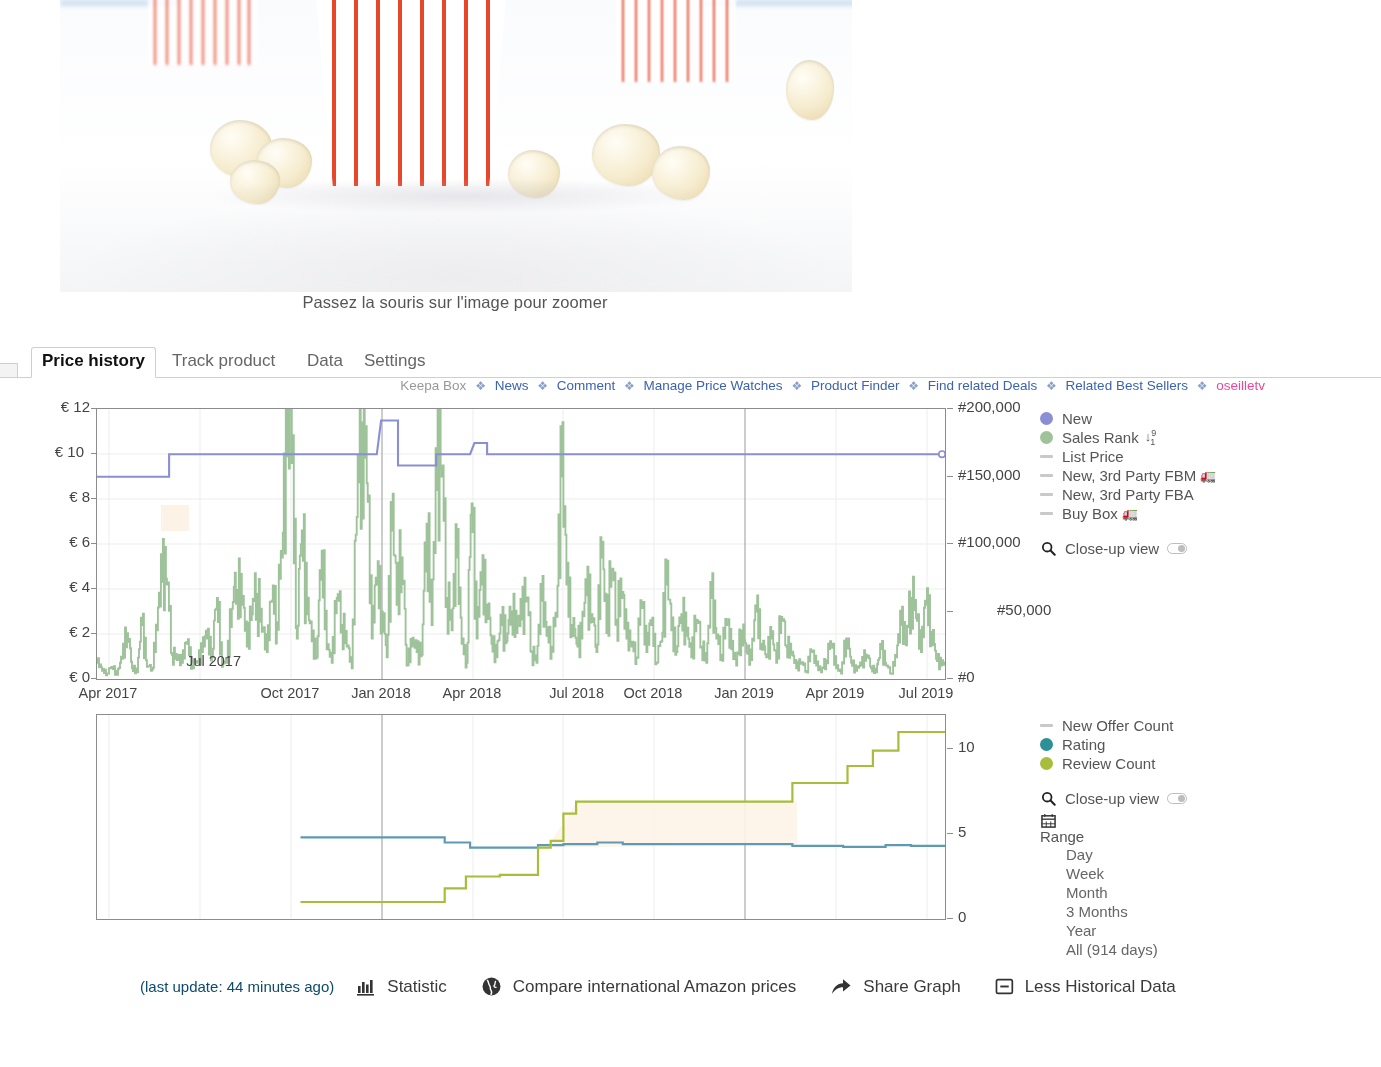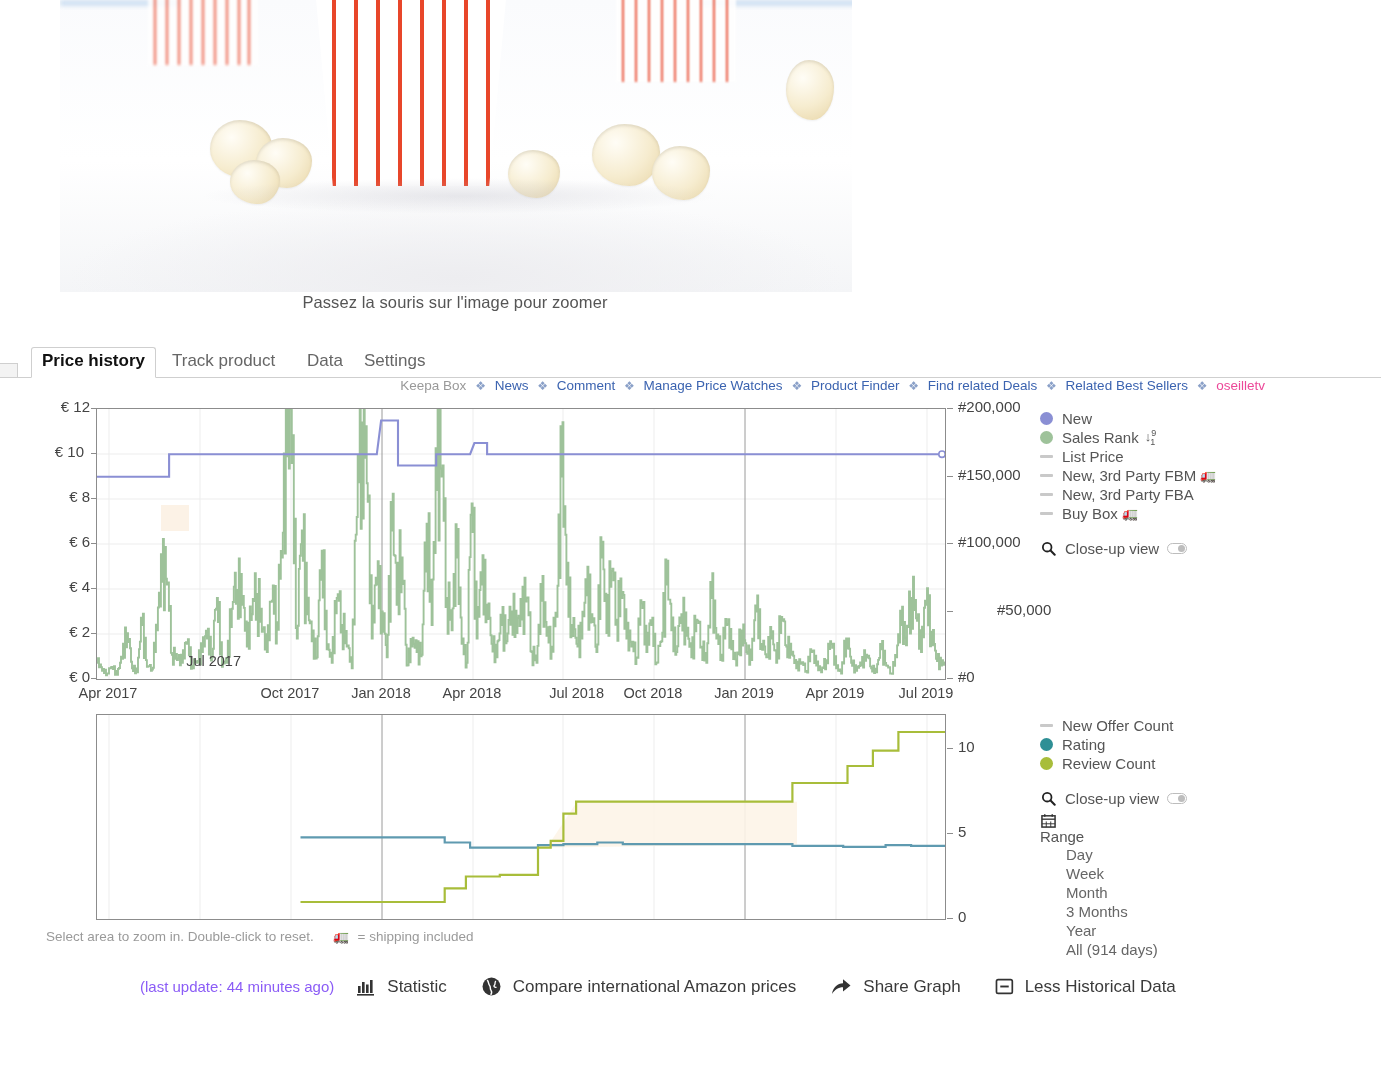--- a/index.html
+++ b/index.html
@@ -73,21 +73,21 @@
   .range-wrap { display:flex; margin-top:2px;flex-direction:column; }
   .range-opts { margin-left:26px; }
   .range-opt { font-size:15px; color:#666; line-height:19px; cursor:pointer; white-space:nowrap; }
 
   
   #hint { position:absolute; left:46px; top:928px; font-size:13.5px; color:#9a9a9a; line-height:18px; }
   #hint .truckemoji { font-size:13px; }
   #toolbar { position:absolute; left:140px; top:976px; display:flex; align-items:center; gap:0; font-size:17px; color:#3a3a3a; }
   #toolbar .tb-item { display:flex; align-items:center; cursor:pointer; margin-right:34px; }
   #toolbar .tb-item .ic { margin-right:11px; display:flex; align-items:center; }
-  #lastupdate { font-size:15px; color:#8b5cf6; margin-right:22px; }
+  #lastupdate { font-size:15px; color:#0c4a6e; margin-right:22px; }
   .cursor-arrow { position:absolute; width:0; height:0; }
 </style>
 </head>
 <body>
 
 <div id="product-image-wrap">
   <div id="product-photo">
     <div class="blurbar" style="left:0px;top:0px;width:120px;"></div>
     <div class="blurbar" style="left:640px;top:0px;width:160px;"></div>
 
@@ -348,25 +348,20 @@
       <div class="range-opt">Week</div>
       <div class="range-opt">Month</div>
       <div class="range-opt">3 Months</div>
       <div class="range-opt">Year</div>
       <div class="range-opt">All (914 days)</div>
     </span>
   </div>
 </div>
 
 <div id="hint">
-  <div>
-    <span>Select area to zoom in. Double-click to reset.</span>
-    <span class="truckemoji" style="margin-left:16px;">🚛</span>
-    <span style="margin-left:4px;">= shipping included</span>
-  </div>
 </div>
 
 <div id="toolbar">
   <span id="lastupdate">(last update: 44 minutes ago)</span>
   <span class="tb-item">
     <span class="ic">
       <svg width="20" height="20" viewBox="0 0 20 20">
         <rect x="2" y="9" width="2.6" height="7" fill="#333"></rect>
         <rect x="6" y="5" width="2.6" height="11" fill="#333"></rect>
         <rect x="10" y="7.5" width="2.6" height="8.5" fill="#333"></rect>

